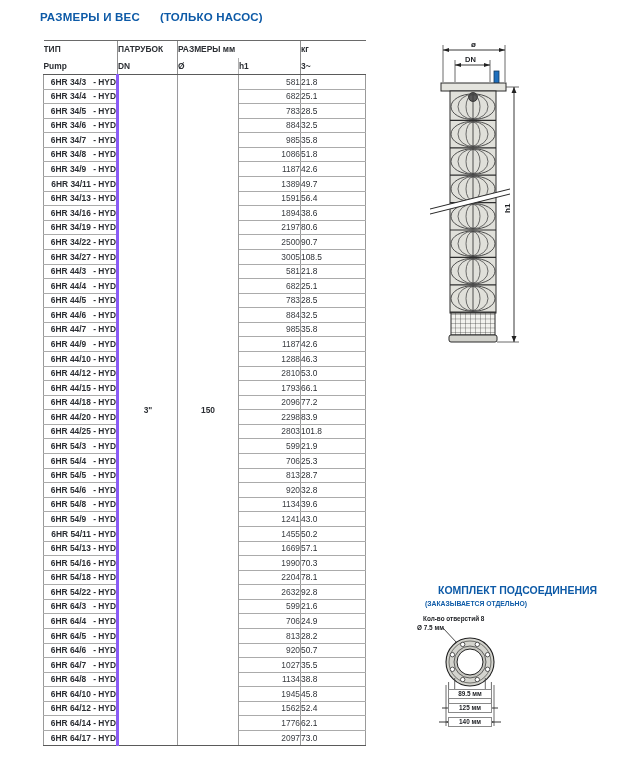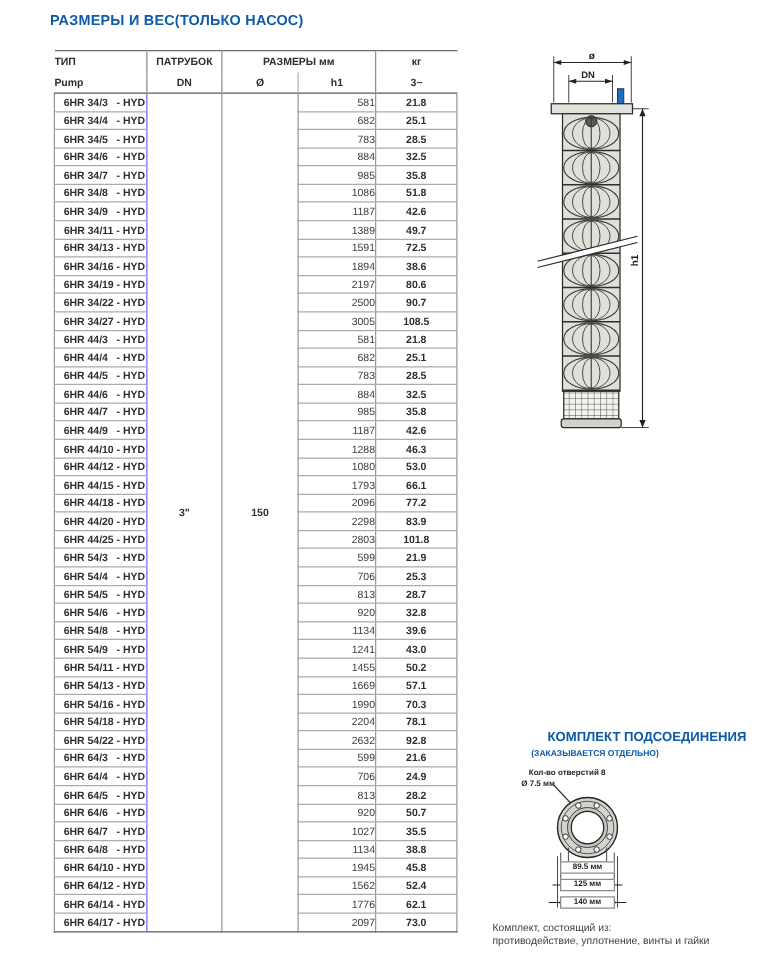--- a/index.html
+++ b/index.html
@@ -18,21 +18,21 @@
   .page-title {
     position: absolute;
     left: 40px;
     top: 11px;
     font-size: 11.5px;
     font-weight: bold;
     color: #0d5aa7;
     letter-spacing: 0.2px;
     white-space: nowrap;
   }
-  .page-title .sub { }
+  .page-title .sub { margin-left: 20px; }
 
   
   table.dim-table {
     position: absolute;
     left: 43px;
     top: 40px;
     width: 322px;
     border-collapse: collapse;
     table-layout: fixed;
     border-radius: 12px;
@@ -47,42 +47,42 @@
   thead td {
     font-weight: bold;
     font-size: 8.5px;
     color: #33363c;
     height: 17px;
     vertical-align: middle;
   }
   thead tr.h1r td { border-top: 1px solid #6a6a6a; }
   thead tr.h2r td { border-bottom: 1.5px solid #5a5a5a; }
   .al { text-align: left; padding-left: 6px; }
-  .ac { text-align: center; }
+  .ac { text-align: left; }
   .bl { border-left: 1px solid #8f8f8f; }
   .bl2 { border-left: 1px solid #b3b3b3; }
   tbody tr { height: 14.58px; }
   tbody td { border-bottom: 1px solid #ababab; vertical-align: middle; }
   tbody td.c-type {
-    text-align: center;
+    text-align: right;
     padding-left: 6px;
     font-weight: bold;
     white-space: pre;
     border-left: 1px solid #9a9a9a;
-    border-right: 1px solid #8b5cf6;
+    border-right: 3px solid #8b5cf6;
   }
   tbody td.c-dn, tbody td.c-dia {
     text-align: center;
     font-weight: bold;
     vertical-align: middle;
     border-right: 1px solid #9a9a9a;
     border-bottom: 1.5px solid #5a5a5a;
   }
   tbody td.c-h1 { text-align: right; font-weight: normal; color: #3a3d42; border-right: 1px solid #9a9a9a; }
-  tbody td.c-kg { text-align: center; font-weight: bold; border-right: 1px solid #9a9a9a; }
+  tbody td.c-kg { font-weight: normal; border-right: 1px solid #9a9a9a; }
   tbody tr:last-child td { border-bottom: 1.5px solid #5a5a5a; }
 
   
   .pump-svg { position: absolute; left: 420px; top: 35px; }
   .flange-svg { position: absolute; left: 405px; top: 610px; }
 
   .kit-title {
     position: absolute;
     left: 398px;
     top: 584px;
@@ -219,21 +219,21 @@
           <td class="c-kg">42.6</td>
         </tr>
         <tr>
           <td class="c-type">6HR 34/11 - HYD</td>
           <td class="c-h1">1389</td>
           <td class="c-kg">49.7</td>
         </tr>
         <tr>
           <td class="c-type">6HR 34/13 - HYD</td>
           <td class="c-h1">1591</td>
-          <td class="c-kg">72.5</td>
+          <td class="c-kg">56.4</td>
         </tr>
         <tr>
           <td class="c-type">6HR 34/16 - HYD</td>
           <td class="c-h1">1894</td>
           <td class="c-kg">38.6</td>
         </tr>
         <tr>
           <td class="c-type">6HR 34/19 - HYD</td>
           <td class="c-h1">2197</td>
           <td class="c-kg">80.6</td>
@@ -278,21 +278,21 @@
           <td class="c-h1">1187</td>
           <td class="c-kg">42.6</td>
         </tr>
         <tr>
           <td class="c-type">6HR 44/10 - HYD</td>
           <td class="c-h1">1288</td>
           <td class="c-kg">46.3</td>
         </tr>
         <tr>
           <td class="c-type">6HR 44/12 - HYD</td>
-          <td class="c-h1">1080</td>
+          <td class="c-h1">2810</td>
           <td class="c-kg">53.0</td>
         </tr>
         <tr>
           <td class="c-type">6HR 44/15 - HYD</td>
           <td class="c-h1">1793</td>
           <td class="c-kg">66.1</td>
         </tr>
         <tr>
           <td class="c-type">6HR 44/18 - HYD</td>
           <td class="c-h1">2096</td>
@@ -516,18 +516,14 @@
     <polygon points="89,112 84.2,110.2 84.2,113.8" fill="#222"></polygon>
   </svg>
 
   <div class="callout-1">Кол-во отверстий 8</div>
   <div class="callout-2">Ø 7.5 мм</div>
 
   <div class="dim-label d1">89.5 мм</div>
   <div class="dim-label d2">125 мм</div>
   <div class="dim-label d3">140 мм</div>
 
-  <div class="kit-note">
-    <div>Комплект, состоящий из:</div>
-    <div>противодействие, уплотнение, винты и гайки</div>
-  </div>
 
 </div>
 
 </body></html>

